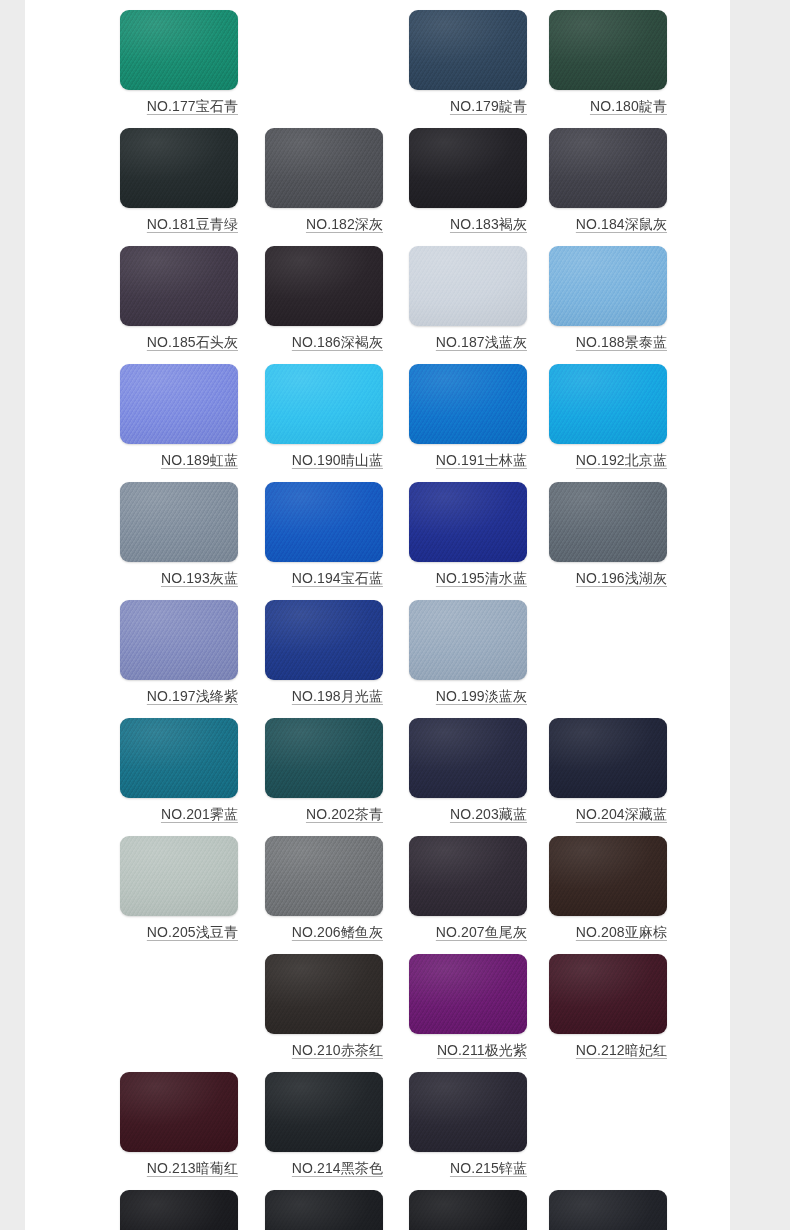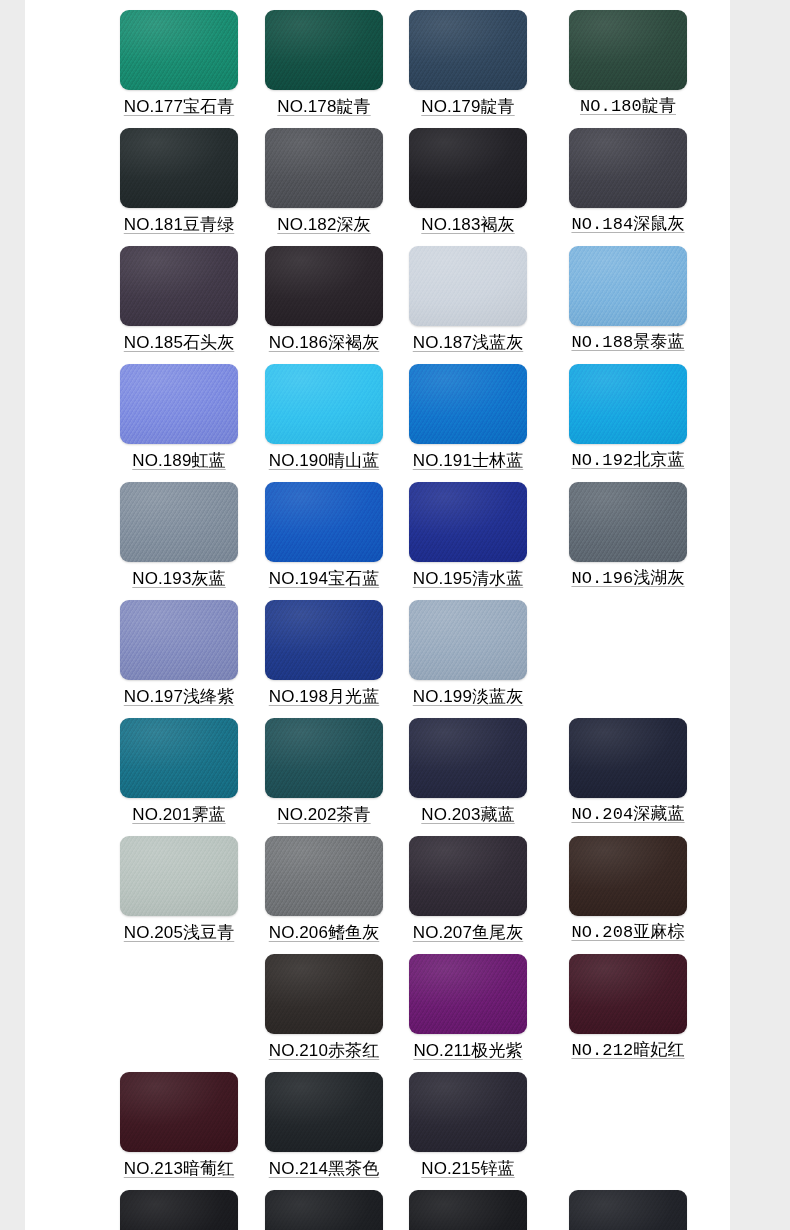--- a/index.html
+++ b/index.html
@@ -49,21 +49,21 @@
   .swatch-cell {
     position: absolute;
     top: 0;
     width: 120px;
     height: 118px;
   }
 
   .swatch-cell.c0 { left: 95px; }
   .swatch-cell.c1 { left: 240px; }
   .swatch-cell.c2 { left: 384px; }
-  .swatch-cell.c3 { left: 544px; font-family: Liberation Mono, monospace; }
+  .swatch-cell.c3 { left: 524px; }
 
   
   .chip {
     position: relative;
     width: 118px;
     height: 80px;
     border-radius: 9px;
     overflow: hidden;
     box-shadow: 0 1px 2px rgba(0,0,0,0.16);
   }
@@ -94,24 +94,24 @@
         rgba(255,255,255,0.03) 45%,
         rgba(0,0,0,0.06) 100%);
     pointer-events: none;
   }
 
   .chip-label {
     position: absolute;
     top: 88px;
     left: 0;
     width: 118px;
-    text-align: center;
-    font-size: 17px;
+    text-align: right;
+    font-size: 14px;
     line-height: 17px;
-    color: #000000;
+    color: #404040;
     letter-spacing: 0.1px;
     white-space: nowrap;
   }
   .chip-label u {
     text-decoration: underline;
     text-underline-offset: 3px;
     text-decoration-thickness: 1px;
     text-decoration-color: #b4b4b4;
   }
 
@@ -126,27 +126,20 @@
     <div class="grid-top-pad"></div>
     <div id="grid" style="top: 10px;">
         <div class="swatch-row">
           <div class="swatch-cell c0">
             <div class="chip" style="background: rgb(19, 135, 107);">
               <div class="weave"></div>
               <div class="sheen"></div>
             </div>
             <div class="chip-label"><u>NO.177宝石青</u></div>
           </div>
-          <div class="swatch-cell c1">
-            <div class="chip" style="background: rgb(13, 74, 62);">
-              <div class="weave"></div>
-              <div class="sheen"></div>
-            </div>
-            <div class="chip-label"><u>NO.178靛青</u></div>
-          </div>
           <div class="swatch-cell c2">
             <div class="chip" style="background: rgb(43, 65, 88);">
               <div class="weave"></div>
               <div class="sheen"></div>
             </div>
             <div class="chip-label"><u>NO.179靛青</u></div>
           </div>
           <div class="swatch-cell c3">
             <div class="chip" style="background: rgb(39, 68, 56);">
               <div class="weave"></div>

